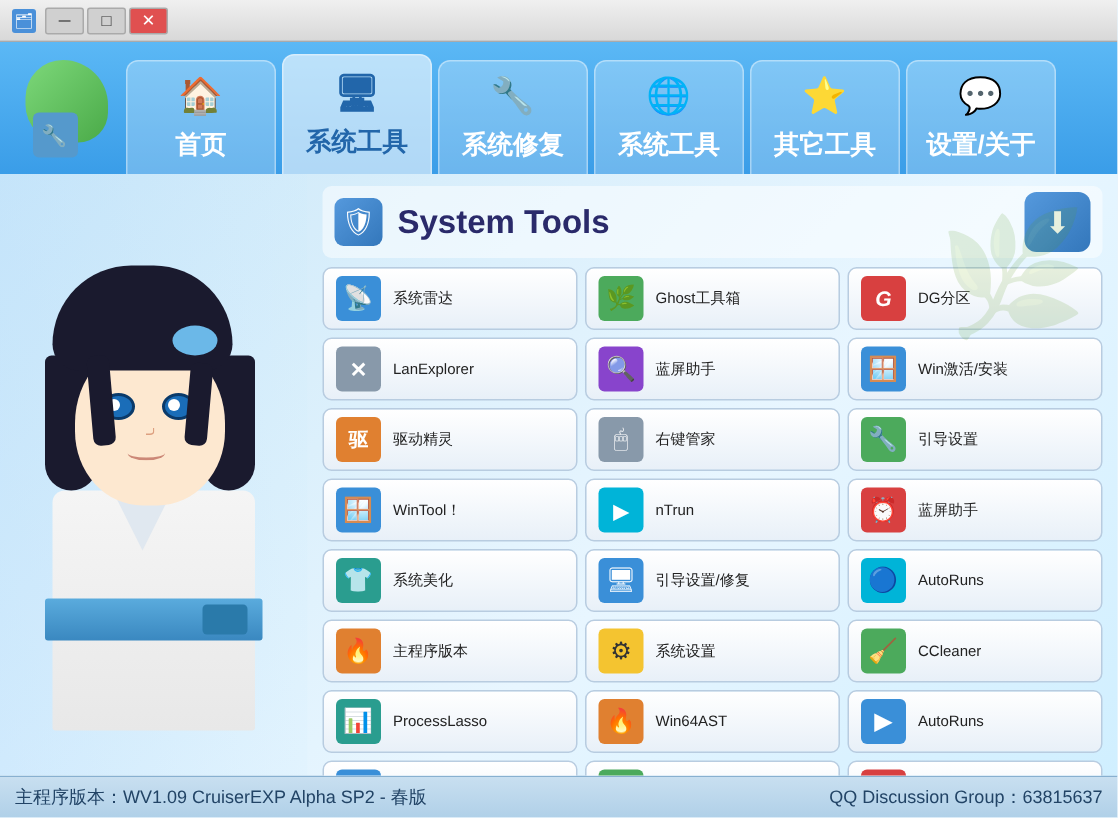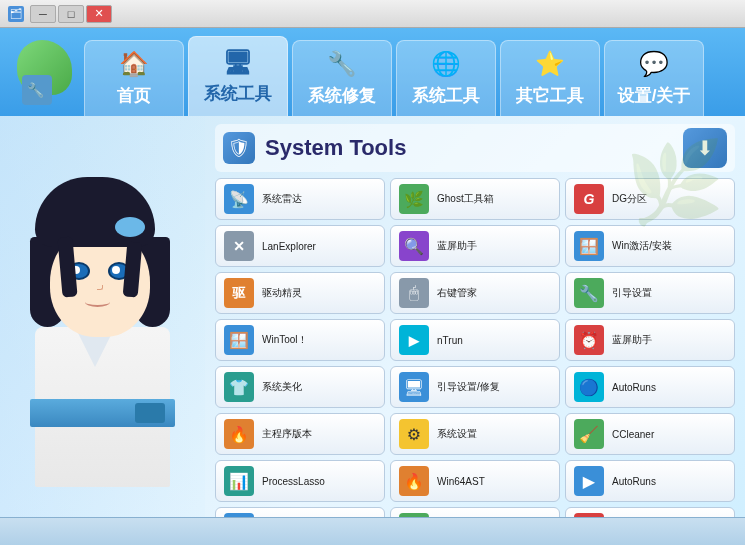--- a/index.html
+++ b/index.html
@@ -505,13 +505,15 @@
       <div class="tool-icon ic-red"></div>
 
     </div>
       </div>
   </div>
 
   <div class="bg-leaf">🌿</div>
 </div>
 
 <div id="status-bar">
+  <span>主程序版本：WV1.09 CruiserEXP Alpha SP2 - 春版</span>
+  <span>QQ Discussion Group：63815637</span>
 </div>
 
 </body></html>

